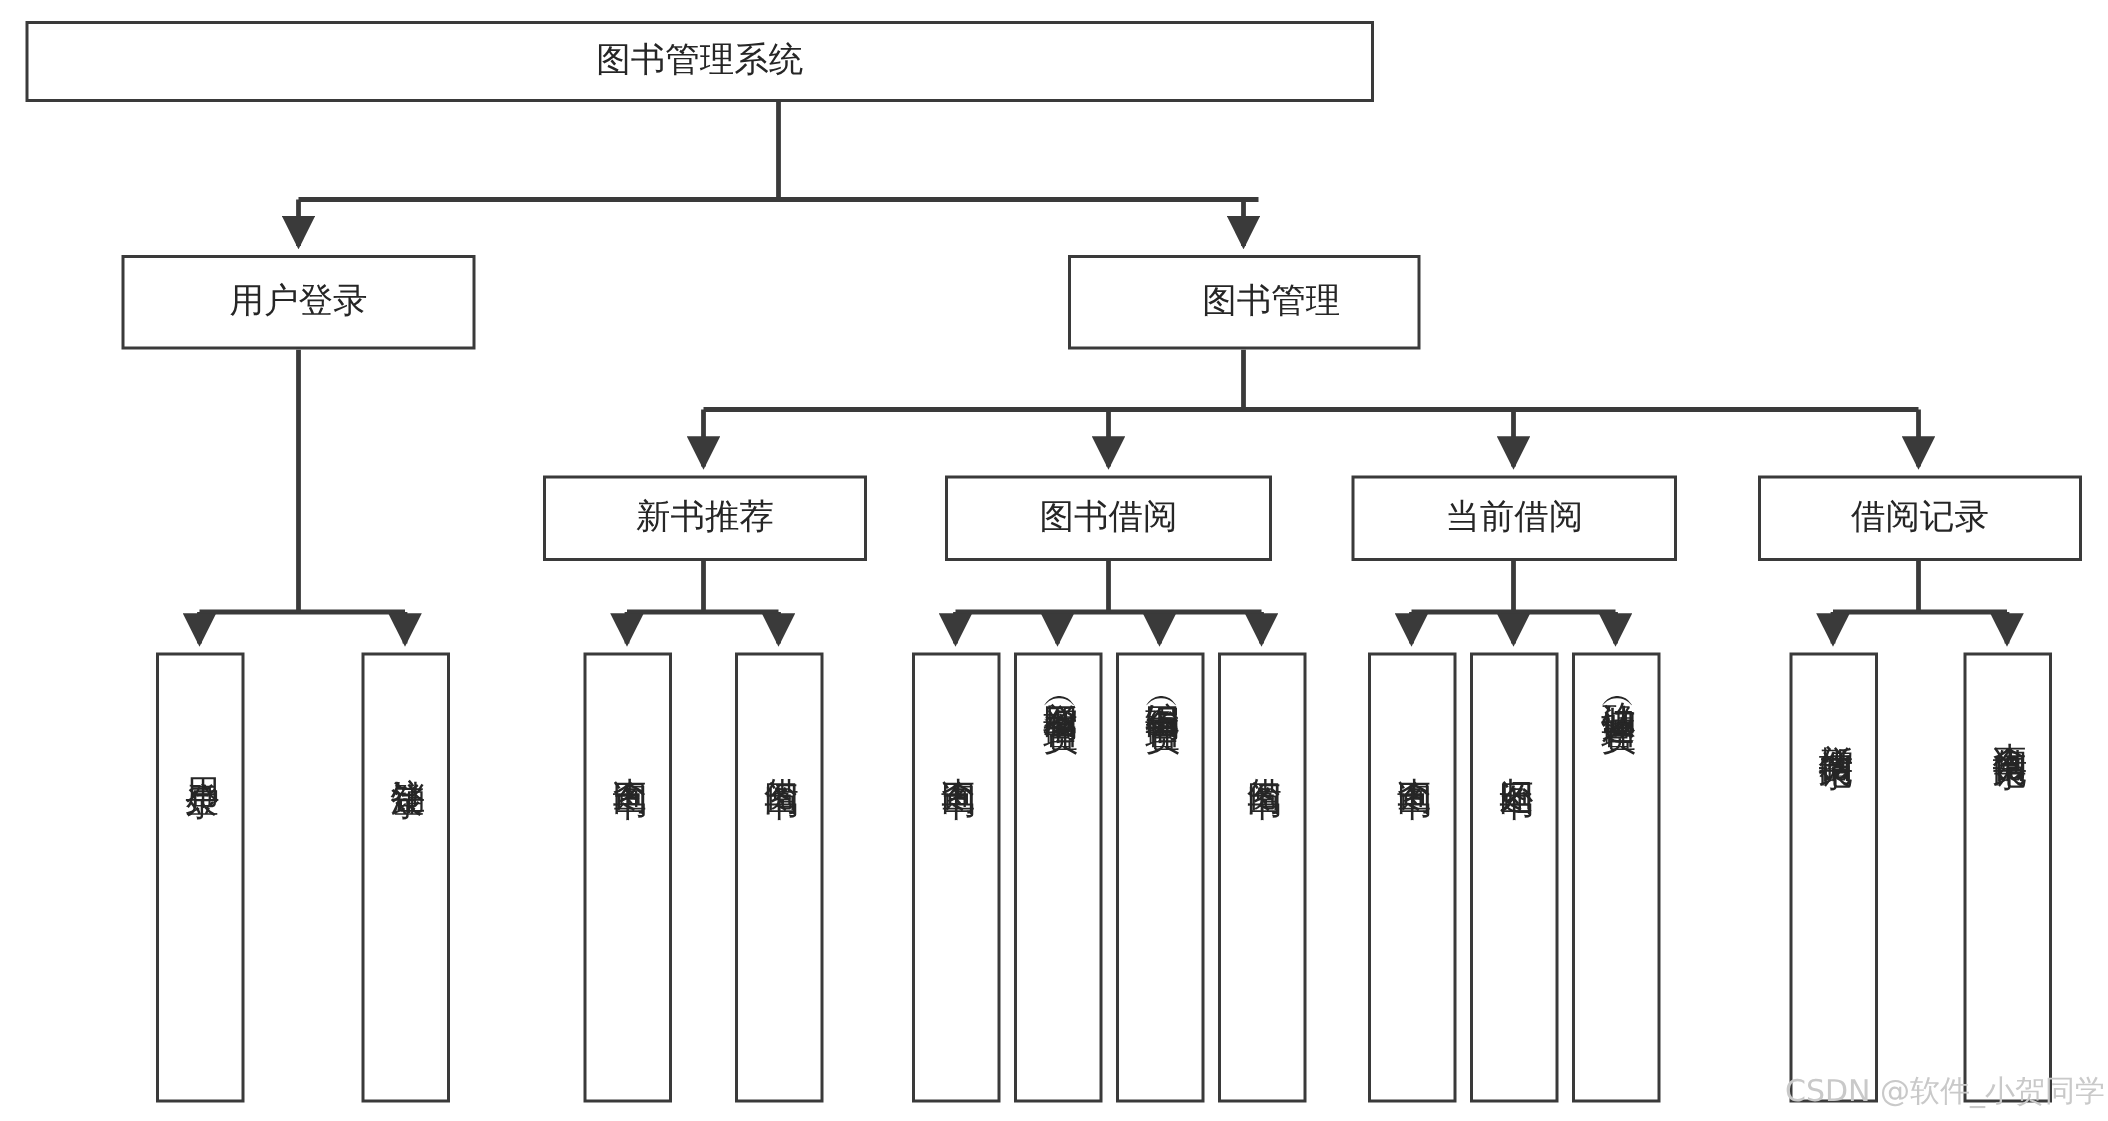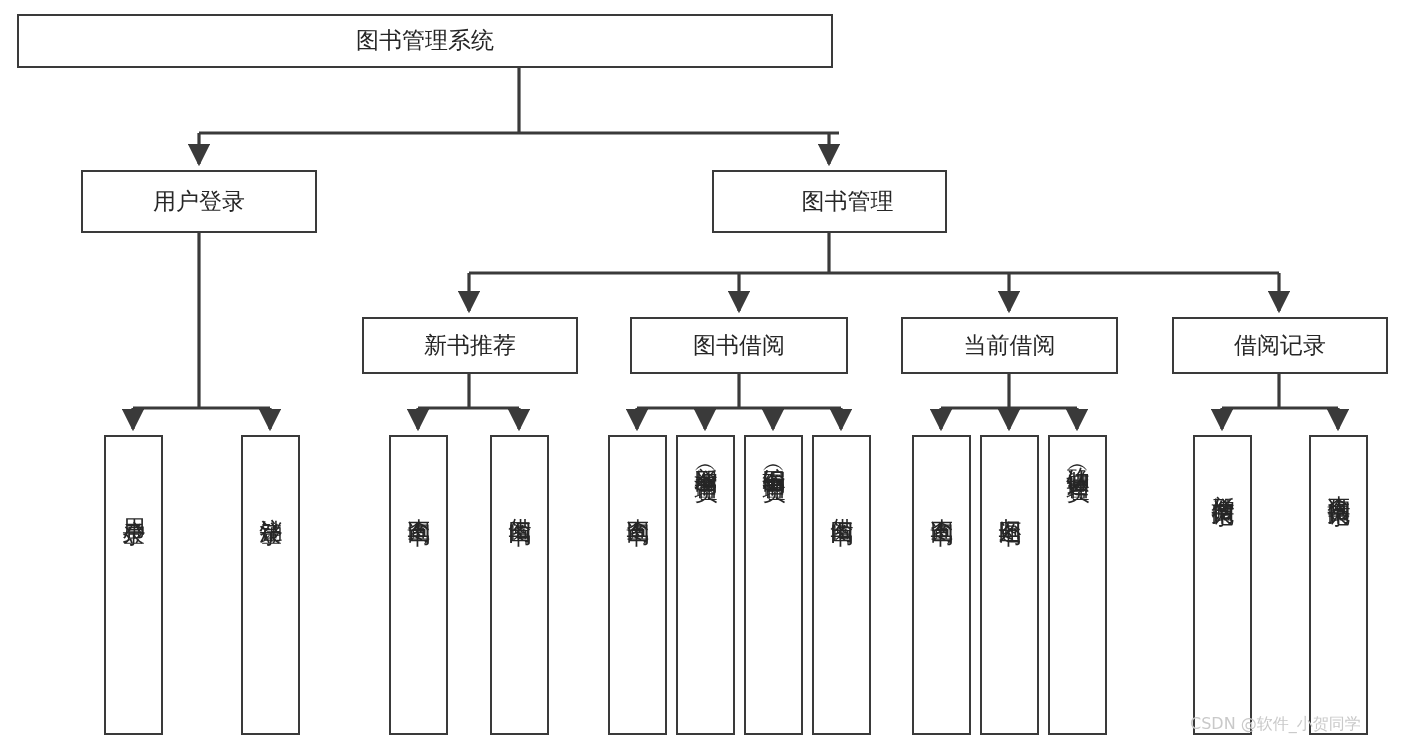--- a/index.html
+++ b/index.html
@@ -68,21 +68,21 @@
   }
   .node.vertical.midlow .node-label {
     margin-top: 32px;
   }
   .node.vertical.high .node-label {
     margin-top: 4px;
   }
   .watermark {
     position: absolute;
     color: #c9c9c9;
-    font-size: 16px;
+    font-size: 20px;
     white-space: nowrap;
     z-index: 3;
     user-select: none;
   }
 </style>
 </head>
 <body>
 
 <div id="diagram-canvas">
 
@@ -131,21 +131,21 @@
       <path d="M 1009 408 L 1009 429" marker-end="url(#arrowhead)"></path>
       <path d="M 1077 408 L 1077 429" marker-end="url(#arrowhead)"></path>
 
       <path d="M 1279 374 L 1279 408"></path>
       <path d="M 1222 408 L 1338 408"></path>
       <path d="M 1222 408 L 1222 429" marker-end="url(#arrowhead)"></path>
       <path d="M 1338 408 L 1338 429" marker-end="url(#arrowhead)"></path>
     </g>
   </svg>
 
-  <div class="node root horizontal" style="left:17px; top:14px; width:816px; height:54px;">
+  <div class="node root horizontal" style="left:17px; top:14px; width:899px; height:54px;">
     <span class="node-label">图书管理系统</span>
   </div>
 
   <div class="node horizontal" style="left:81px; top:170px; width:236px; height:63px;">
     <span class="node-label">用户登录</span>
   </div>
 
   <div class="node horizontal" style="left:712px; top:170px; width:235px; height:63px;padding-left:36px;">
     <span class="node-label">图书管理</span>
   </div>

